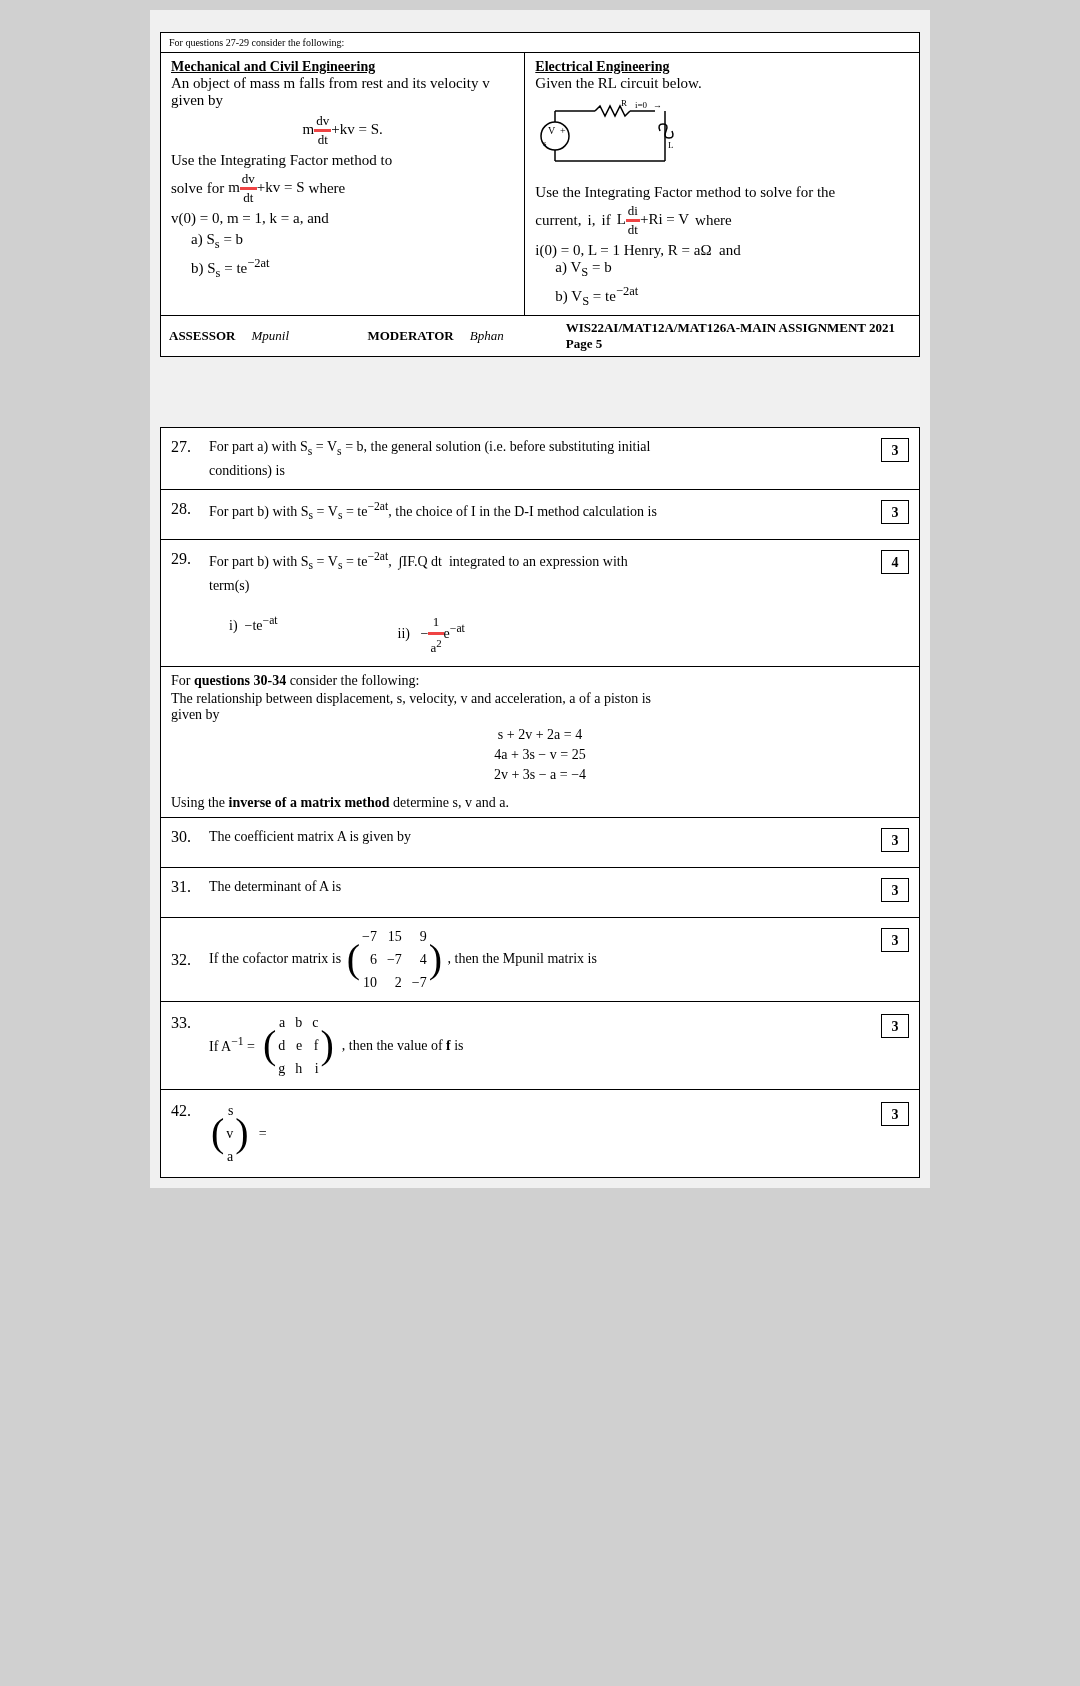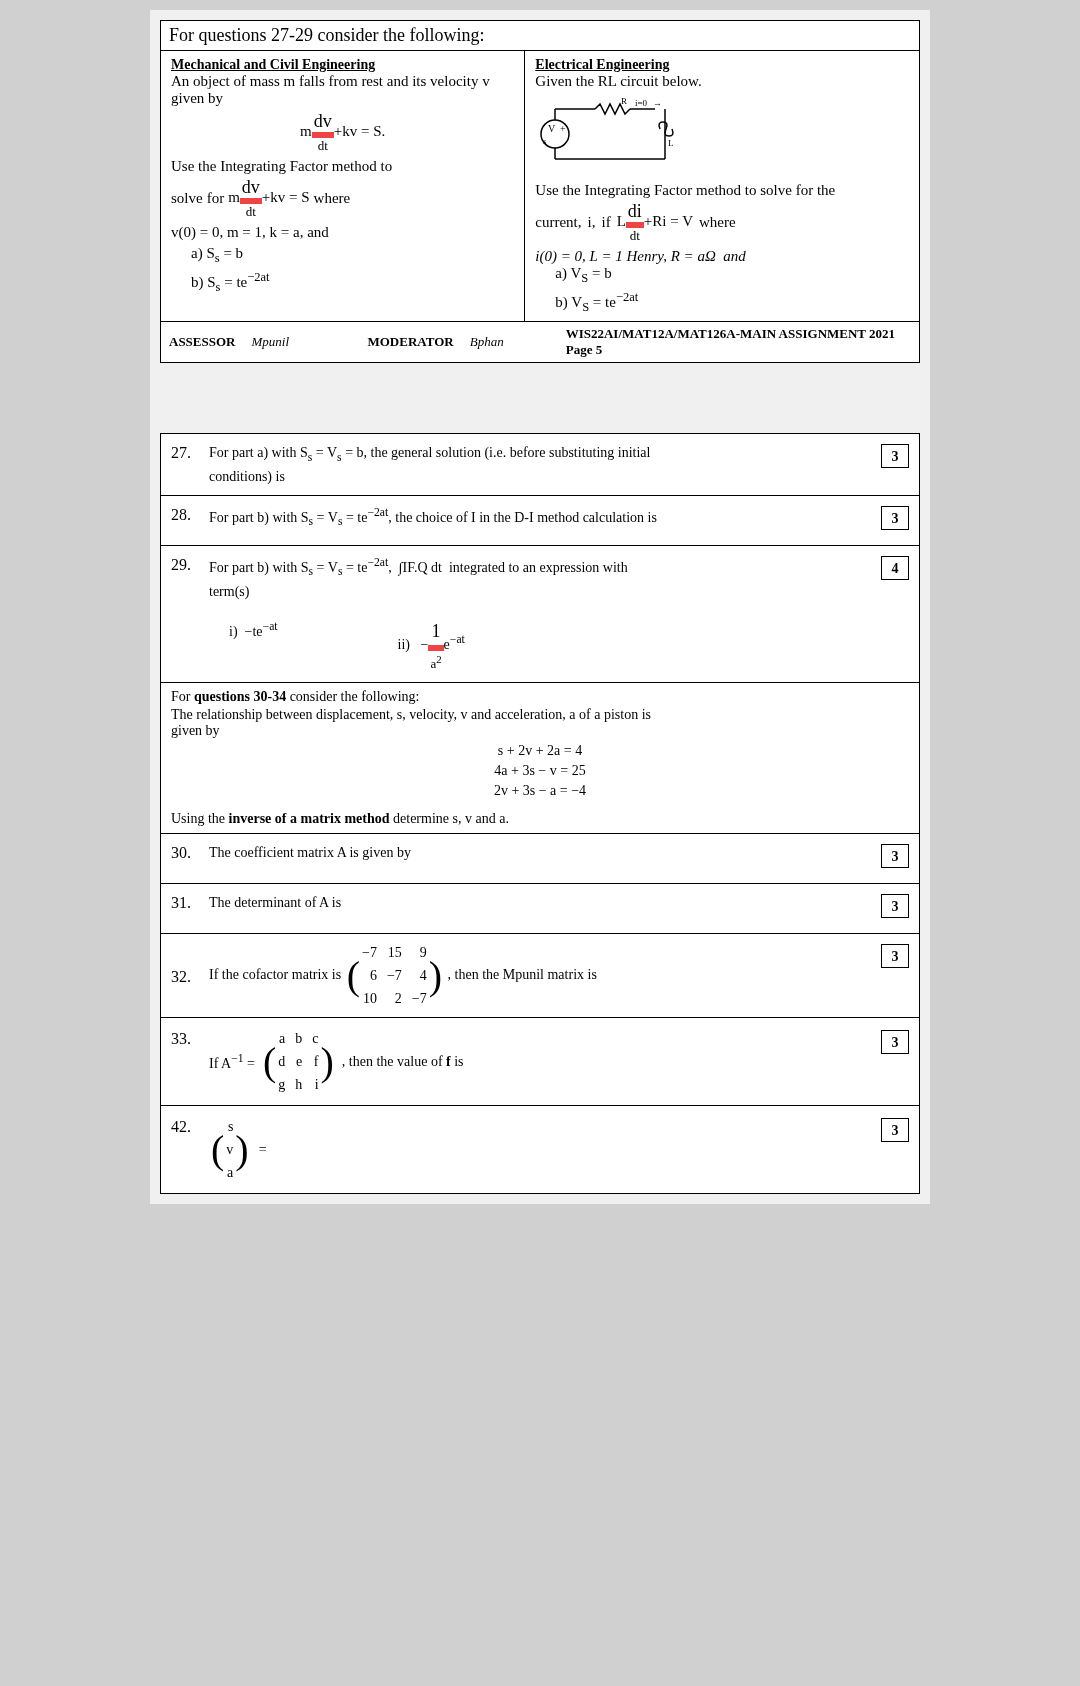--- a/index.html
+++ b/index.html
@@ -22,25 +22,26 @@
       background: white;
       border: 1px solid #000;
       margin-bottom: 0;
     }
     .top-table td, .top-table th {
       border: 1px solid #000;
       padding: 6px 10px;
       vertical-align: top;
     }
     .questions-header {
-      font-size: 18px;
+      font-size: 10px;
       padding: 4px 8px;
       border: 1px solid #000;
       border-bottom: none;
       background: white;
+      margin-top: 12px;
     }
     .left-col {
       width: 48%;
     }
     .right-col {
       width: 52%;
     }
     .section-title {
       font-weight: bold;
       text-decoration: underline;
@@ -107,21 +108,21 @@
       height: 24px;
       line-height: 24px;
       align-self: flex-start;
       margin-top: 2px;
     }
     .frac {
       display: inline-block;
       text-align: center;
       vertical-align: middle;
     }
-    .frac .num { display: block; border-bottom: 6px solid #ef4444; padding: 0 2px; font-size: 18px; }
+    .frac .num { display: block; border-bottom: 3px solid #ef4444; padding: 0 2px; font-size: 13px; }
     .frac .den { display: block; padding: 0 2px; font-size: 13px; }
 
     .q-header-row {
       border-bottom: 1px solid #000;
       padding: 6px 10px;
       font-size: 14px;
     }
     .indent {
       padding-left: 20px;
     }
@@ -222,21 +223,21 @@
           </svg>
         </div>
         <div>Use the Integrating Factor method to solve for the</div>
         <div style="display:flex; align-items:center; flex-wrap:wrap; gap:6px; margin-top:2px;">
           <span>current,</span>
           <span>i,</span>
           <span>if</span>
           <span>L<span class="frac"><span class="num">di</span><span class="den">dt</span></span>+Ri = V</span>
           <span>where</span>
         </div>
-        <div style="margin-top:4px;font-style:italic;">i(0) = 0, L = 1 Henry, R = aΩ &nbsp;and</div>
+        <div style="margin-top:4px;">i(0) = 0, L = 1 Henry, R = aΩ &nbsp;and</div>
         <div class="indent" style="margin-top:0;">a)  V<sub>S</sub> = b</div>
         <div class="indent" style="margin-top:4px;">
           b)  V<sub>S</sub> = te<sup>−2at</sup>
         </div>
       </td>
     </tr>
   </tbody>
     </table>
 
   <div class="assessor-row">

